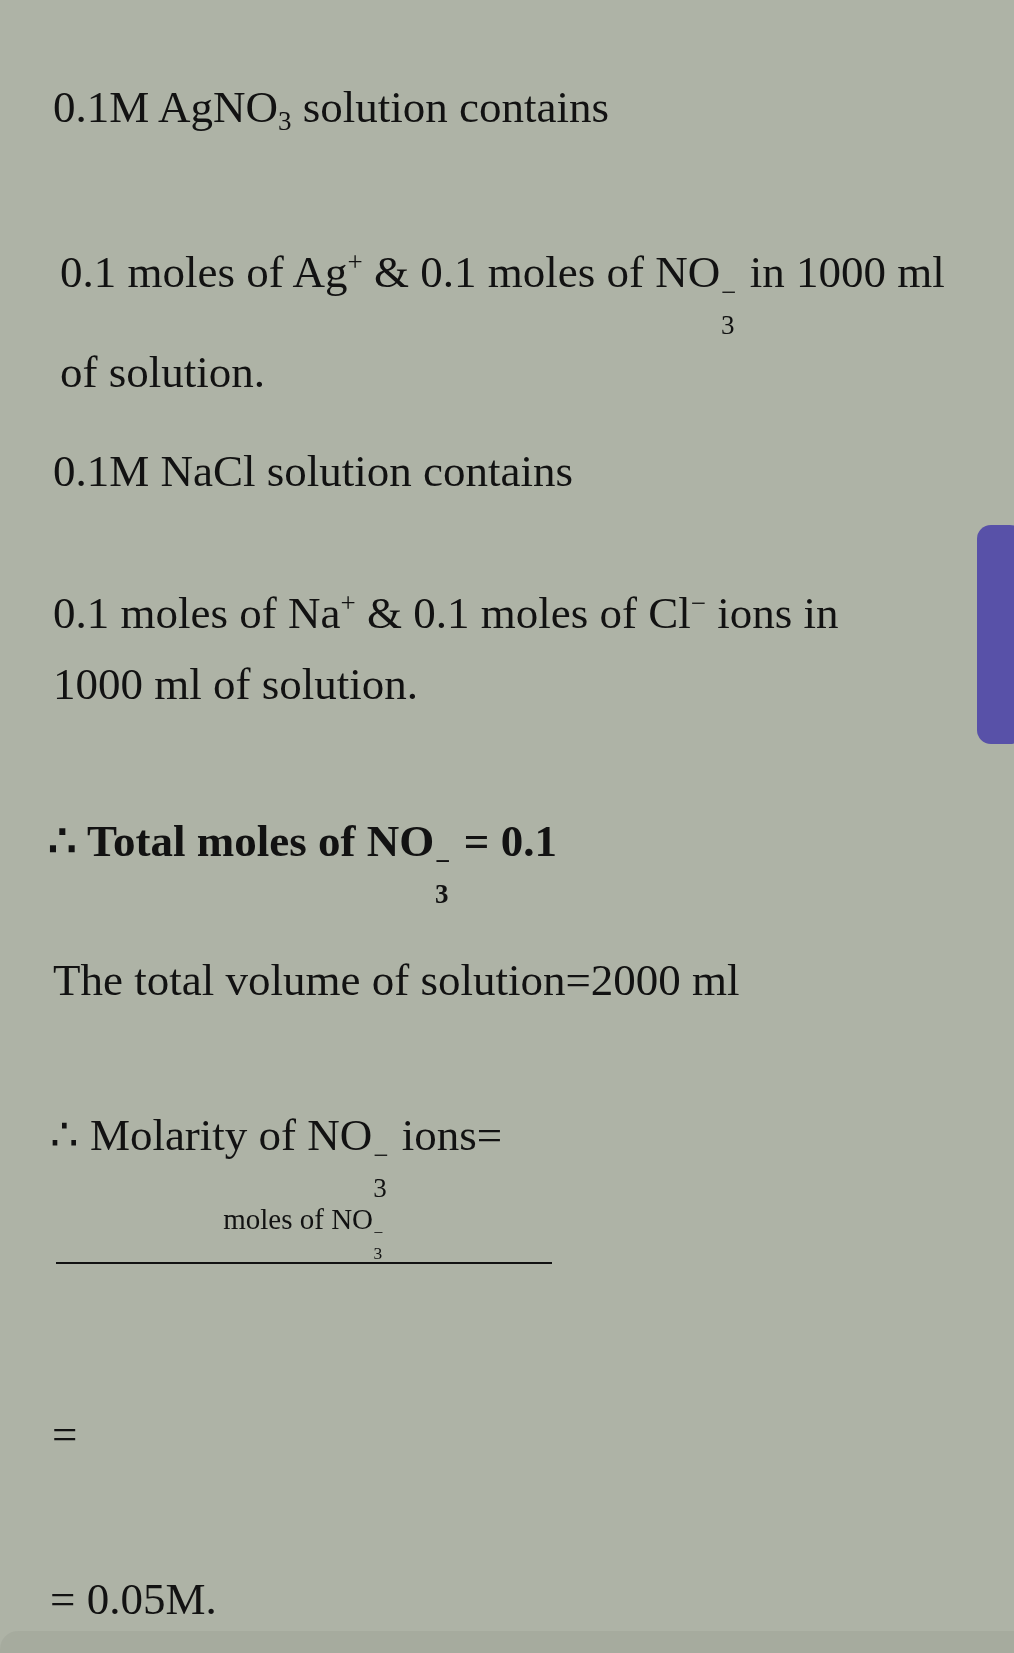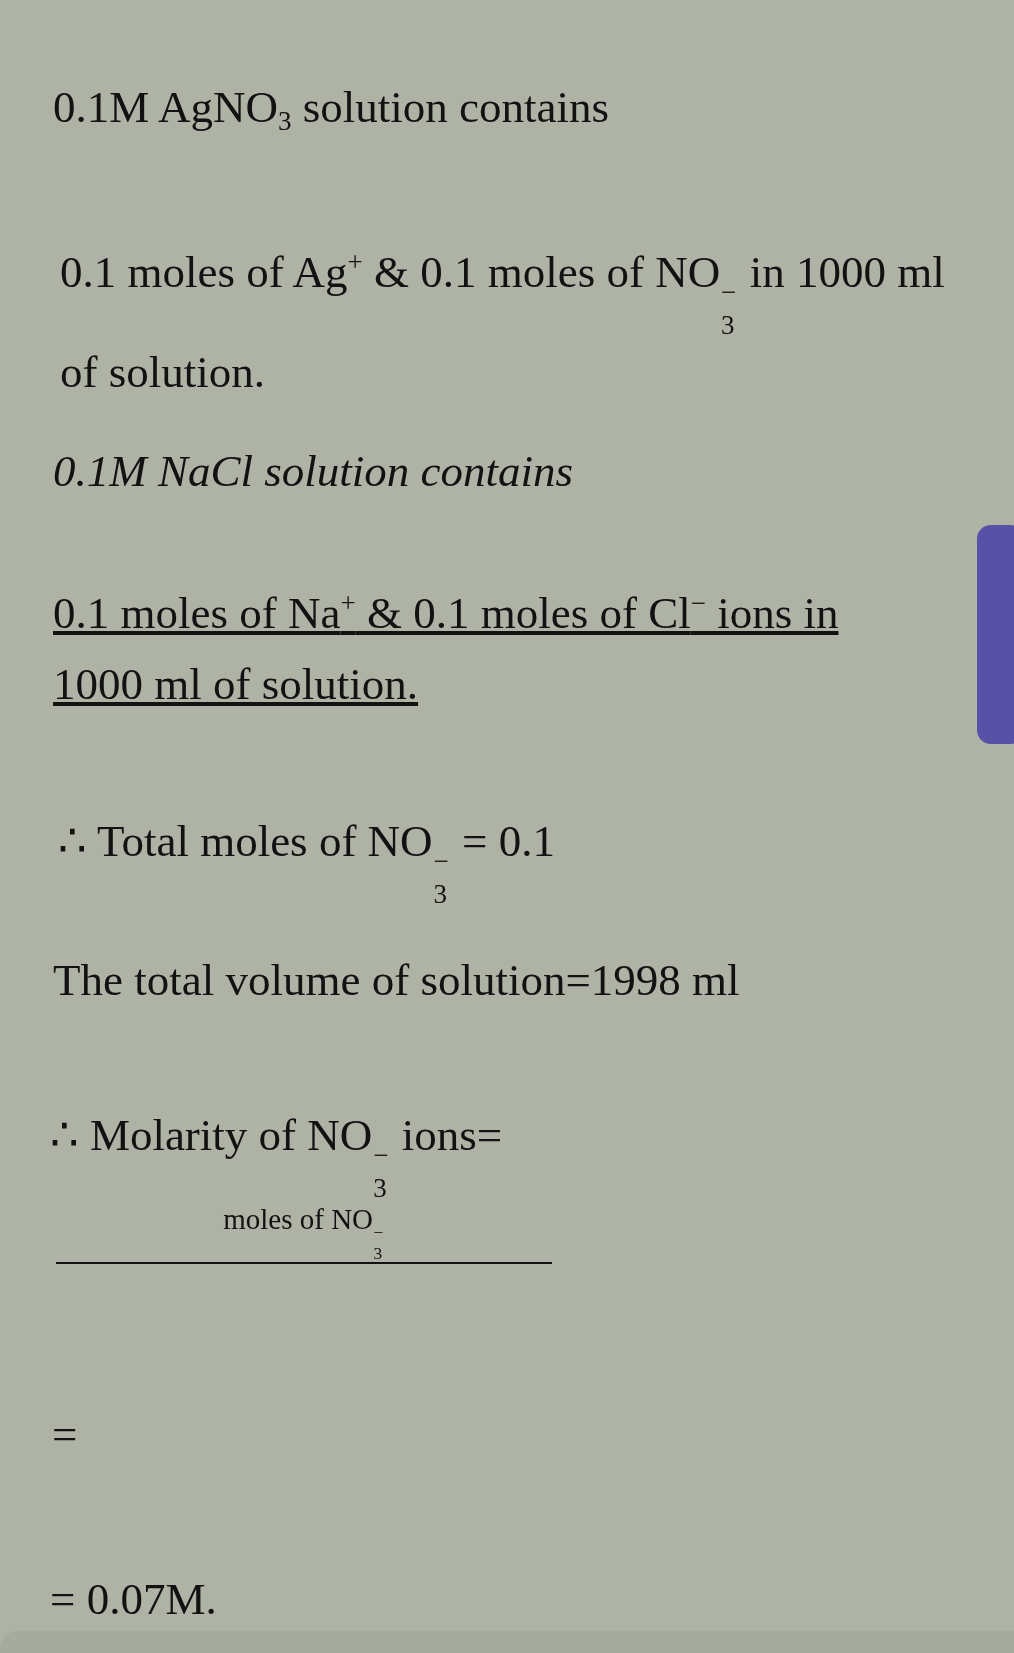--- a/index.html
+++ b/index.html
@@ -66,39 +66,39 @@
     border-top-left-radius:18px;
   }
 </style>
 </head>
 <body>
 
 <div class="txt" style="left:53px;top:74px;">0.1M AgNO<span class="sb1">3</span> solution contains</div>
 
 <div class="txt" style="left:60px;top:238px;line-height:69px;width:960px;">0.1 moles of Ag<span class="sp1">+</span> &amp; 0.1 moles of NO<span class="ss"><span class="ss-sup">−</span><span class="ss-sub">3</span></span> in 1000 ml<br>of solution.</div>
 
-<div class="txt" style="left:53px;top:438px;font-style:italic;">0.1M NaCl solution contains</div>
+<div class="txt" style="left:53px;top:438px;">0.1M NaCl solution contains</div>
 
-<div class="txt" style="left:53px;top:578px;line-height:71px;width:960px;text-decoration:underline;">0.1 moles of Na<span class="sp1">+</span> &amp; 0.1 moles of Cl<span class="sp1">−</span> ions in<br>1000 ml of solution.</div>
+<div class="txt" style="left:53px;top:578px;line-height:71px;width:960px;">0.1 moles of Na<span class="sp1">+</span> &amp; 0.1 moles of Cl<span class="sp1">−</span> ions in<br>1000 ml of solution.</div>
 
-<div class="txt" style="left:58px;top:808px;">∴ Total moles of NO<span class="ss"><span class="ss-sup">−</span><span class="ss-sub">3</span></span> = 0.1</div>
+<div class="txt" style="left:48px;top:808px;font-weight:bold;">∴ Total moles of NO<span class="ss"><span class="ss-sup">−</span><span class="ss-sub">3</span></span> = 0.1</div>
 
-<div class="txt" style="left:53px;top:947px;">The total volume of solution=1998 ml</div>
+<div class="txt" style="left:53px;top:947px;">The total volume of solution=2000 ml</div>
 
 <div class="txt" style="left:50px;top:1102px;">∴ Molarity of NO<span class="ss"><span class="ss-sup">−</span><span class="ss-sub">3</span></span> ions=</div>
 
 <div class="frac" style="left:56px;top:1188px;width:496px;">
   <span class="num" style="line-height:62px;">moles of NO<span class="ss">
         <span class="ss-sup">−</span>
         <span class="ss-sub">3</span>
       </span></span>
 </div>
 
 <div class="txt" style="left:52px;top:1412px;line-height:45px;">=</div>
 
 <div class="frac" style="left:95px;top:1379px;width:181px;">
 </div>
 
-<div class="txt" style="left:50px;top:1566px;">= 0.07M.</div>
+<div class="txt" style="left:50px;top:1566px;">= 0.05M.</div>
 
 <div class="scroll-thumb"></div>
 
 <div class="bottom-band"></div>
 
 </body></html>

